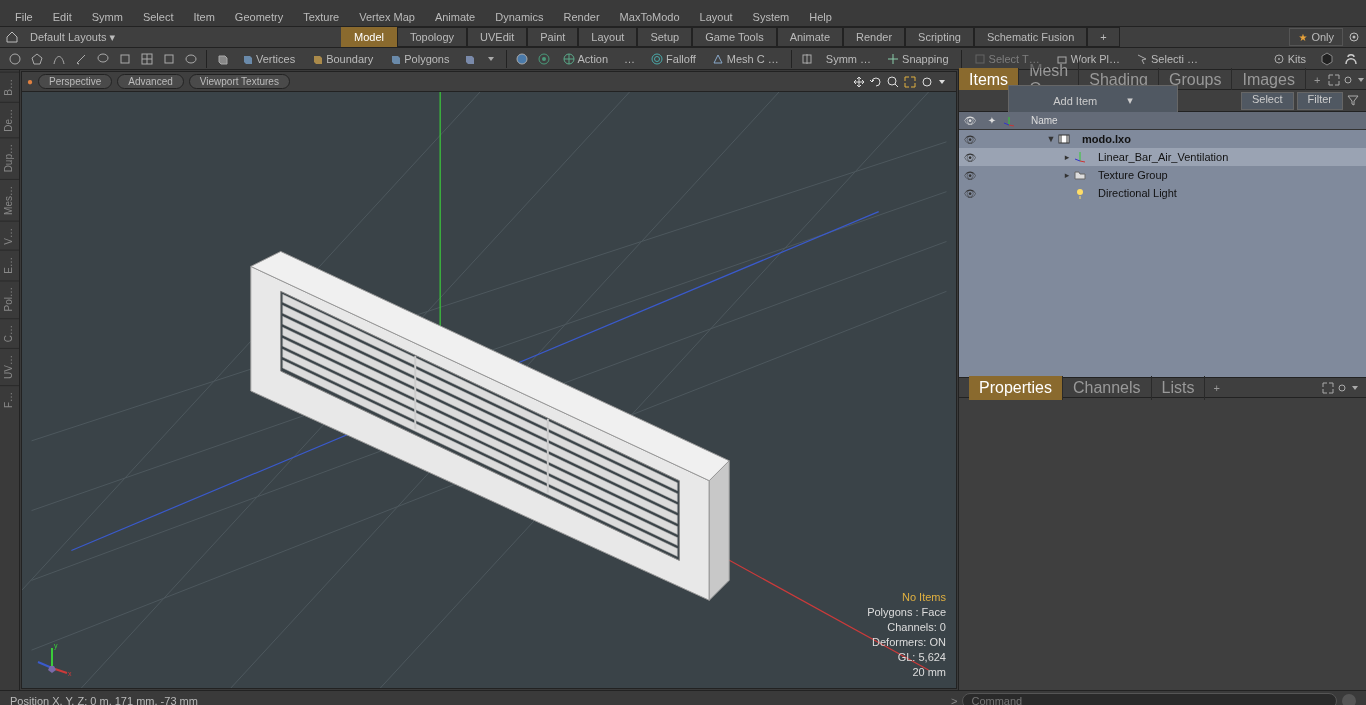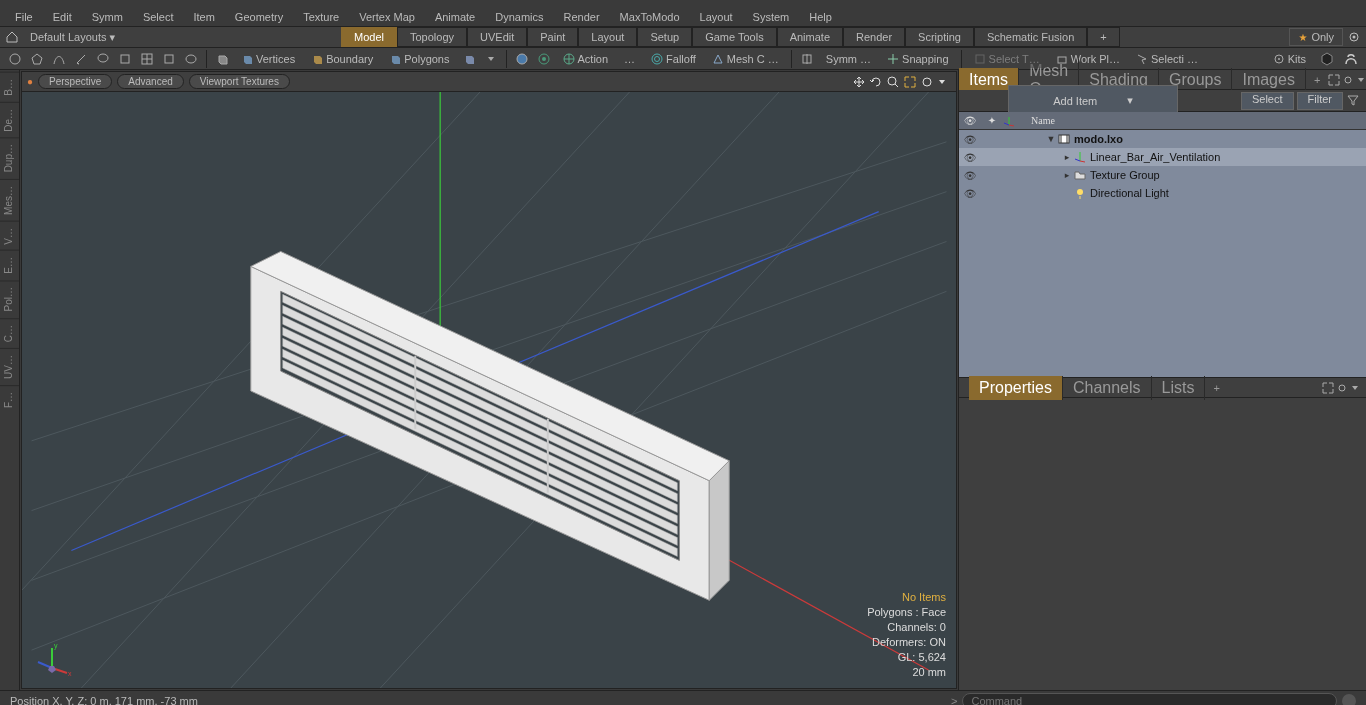--- a/index.html
+++ b/index.html
@@ -59,32 +59,32 @@
 
 .add-item-row{height:22px;display:flex;align-items:center;padding:2px 4px;gap:3px;background:#3f3f3f;border-bottom:1px solid #222;}
 .add-item-btn{flex:0 0 170px;background:#505862;border:1px solid #666;height:32px;display:flex;align-items:center;justify-content:center;font-size:11px;color:#ccc;margin-left:45px;}
 .select-btn,.filter-btn{background:#505862;border:1px solid #666;height:18px;padding:0 10px;font-size:11px;color:#ccc;}
 .funnel-icon{width:16px;height:16px;}
 
 .tree-header{height:18px;background:#646b78;display:flex;align-items:center;font-size:10px;color:#ddd;border-bottom:1px solid #333;}
 .tree-header .col-eye{width:22px;}
 .tree-header .col-plus{width:22px;}
 .tree-header .col-axis{width:22px;}
-.tree-header .col-name{flex:1;padding-left:6px;font-family:Liberation Serif, serif;}
+.tree-header .col-name{flex:1;padding-left:6px;}
 
 .tree-body{flex:0 0 248px;background:#808a9c;overflow:auto;border-bottom:1px solid #222;}
 .tree-row{height:18px;display:flex;align-items:center;font-size:11px;color:#222;}
 .tree-row.selected{background:#9aa3b3;}
 .tree-row .eye{width:22px;text-align:center;color:#333;font-size:10px;}
 .tree-row .spacer{width:44px;}
 .tree-row .indent1{width:20px;}
 .tree-row .indent2{width:36px;}
 .tree-row .expand{width:12px;text-align:center;color:#333;font-size:9px;}
 .tree-row .icon{width:14px;height:14px;margin-right:3px;}
-.tree-row .label{color:#111;font-size:11px;}
+.tree-row .label{color:#111;font-size:11px;margin-left:8px;}
 .tree-row.bold .label{font-weight:bold;}
 
 .props-area{flex:1;background:#3f3f3f;}
 .props-tabs{height:20px;background:#3f3f3f;border-bottom:1px solid #222;display:flex;align-items:center;}
 
 
 .statusbar { height: 21px; background: #3a3a3a; border-top: 1px solid #222; display: flex; align-items: center; padding: 0 10px; font-size: 11px;}
 .statusbar .cmd-area{margin-left:auto;display:flex;align-items:center;gap:5px;width:405px;}
 .cmd-prompt{color:#888;}
 .cmd-input{flex:1;background:#2a2a2a;border:1px solid #555;border-radius:9px;height:16px;padding:0 8px;color:#888;font-size:11px;}

